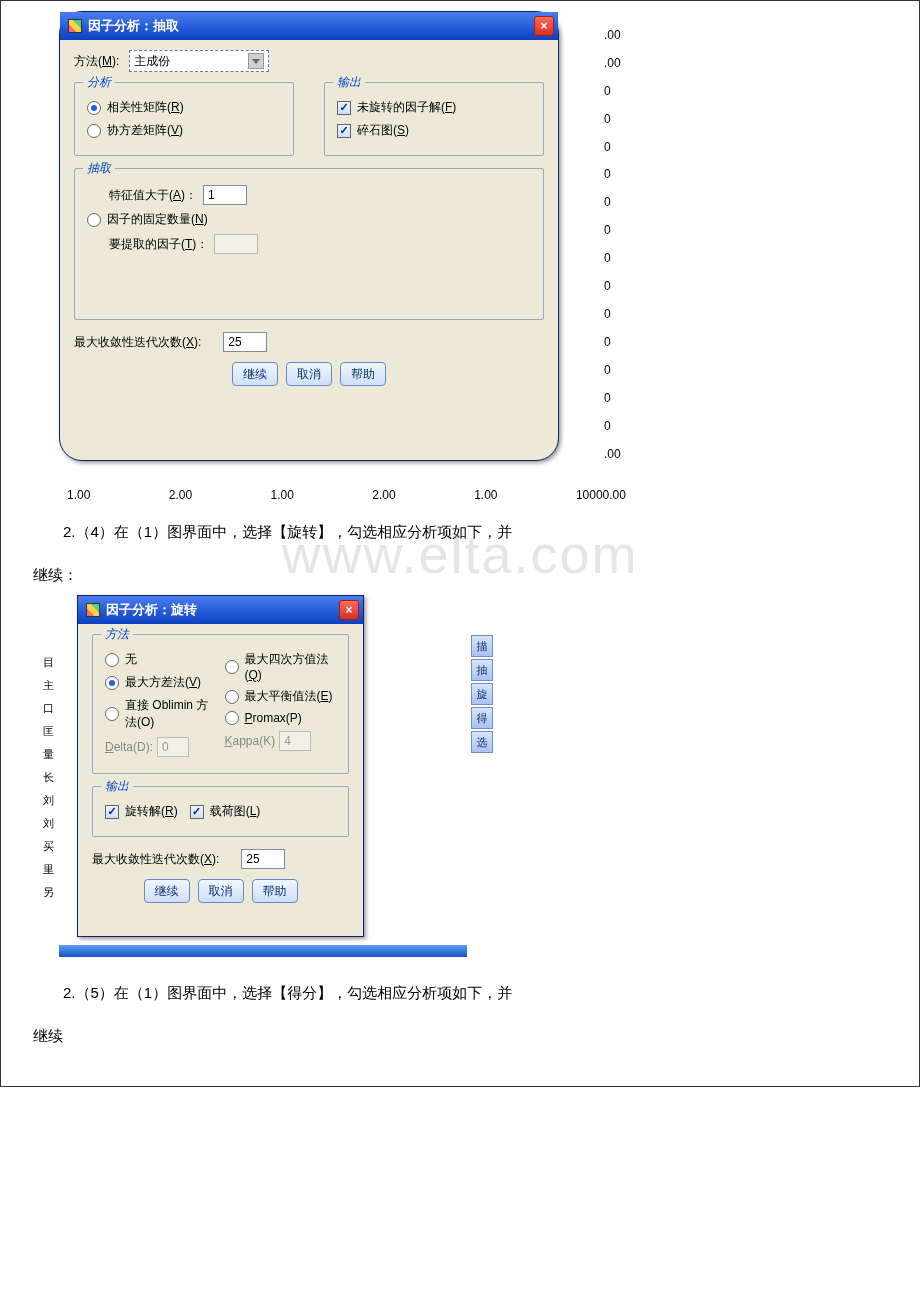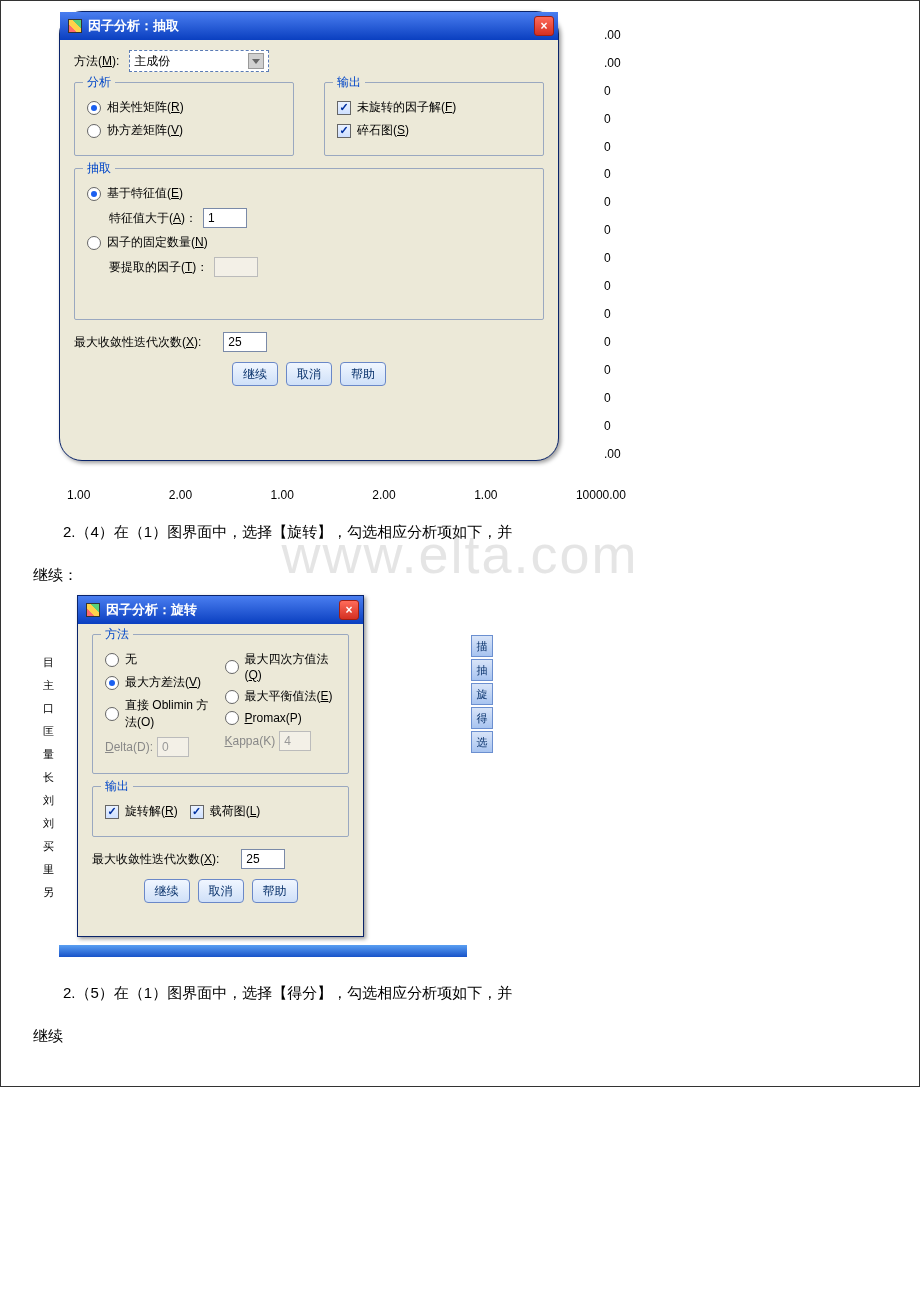--- a/index.html
+++ b/index.html
@@ -20,21 +20,21 @@
   .titlebar { height: 28px; background: linear-gradient(#4a7ef0,#0a3fc0); display: flex; align-items: center; justify-content: space-between; padding: 0 4px 0 8px; }
   .titlebar .ttext { color: #fff; font-size: 13px; font-weight: bold; display: flex; align-items: center; gap: 6px; }
   .titlebar .ticon { width: 14px; height: 14px; display: inline-block; background: linear-gradient(45deg,#ff6b6b 33%,#ffd24a 33% 66%,#5ad07a 66%); border: 1px solid #333; }
   .closebtn { width: 20px; height: 20px; background: linear-gradient(#ff6b5a,#d43022); border: 1px solid #a01f14; border-radius: 3px; color: #fff; font-weight: bold; font-size: 12px; text-align: center; line-height: 18px; }
   .dialog-body { padding: 10px 14px; }
   .row-method { display: flex; align-items: center; gap: 10px; margin-bottom: 10px; font-size: 12px; }
   .combo { width: 140px; height: 22px; border: 1px dashed #5a7bb5; background: #fff; display: flex; align-items: center; justify-content: space-between; padding: 0 4px; font-size: 12px; }
   .combo .arr { width: 16px; height: 16px; background: #d0d0d0; border: 1px solid #999; display: flex; align-items: center; justify-content: center; }
   .combo .arr::after { content: ""; border-left: 4px solid transparent; border-right: 4px solid transparent; border-top: 5px solid #666; }
   .group { border: 1px solid #9aa8c0; border-radius: 2px; padding: 10px 12px; margin-bottom: 12px; position: relative; }
-  .group > .glabel { position: absolute; top: -9px; left: 8px; background: #ece9d8; padding: 0 4px; font-size: 12px; color: #0046c8; }
+  .group > .glabel { position: absolute; top: -9px; left: 8px; background: #ece9d8; padding: 0 4px; font-size: 12px; color: #0046c8; font-style: italic; }
   .cols { display: flex; gap: 30px; }
   .col { flex: 1; }
   .opt { display: flex; align-items: center; gap: 6px; font-size: 12px; margin: 6px 0; }
   .radio, .check { width: 14px; height: 14px; border: 1px solid #666; background: #fff; display: inline-flex; align-items: center; justify-content: center; flex-shrink: 0; }
   .radio { border-radius: 50%; }
   .radio.sel::after { content: ""; width: 6px; height: 6px; background: #1a5ff0; border-radius: 50%; }
   .check.sel { background: linear-gradient(#eaf2ff,#cfe0ff); }
   .check.sel::after { content: "✓"; font-size: 11px; color: #0030a0; font-weight: bold; }
   .u { text-decoration: underline; }
   .indent { margin-left: 22px; }
@@ -110,24 +110,20 @@
               </div>
               <div class="opt">
                 <span class="check sel"></span>
                 <span>碎石图(<span class="u">S</span>)</span>
               </div>
             </div>
           </div>
 
           <div class="group" style="height:152px;">
             <span class="glabel">抽取</span>
-            <div class="opt">
-              <span class="radio sel"></span>
-              <span>基于特征值(<span class="u">E</span>)</span>
-            </div>
             <div class="opt indent">
               <span>特征值大于(<span class="u">A</span>)：</span>
               <input class="tinp" value="1" style="">
             </div>
             <div class="opt">
               <span class="radio"></span>
               <span>因子的固定数量(<span class="u">N</span>)</span>
             </div>
             <div class="opt indent">
               <span>要提取的因子(<span class="u">T</span>)：</span>

